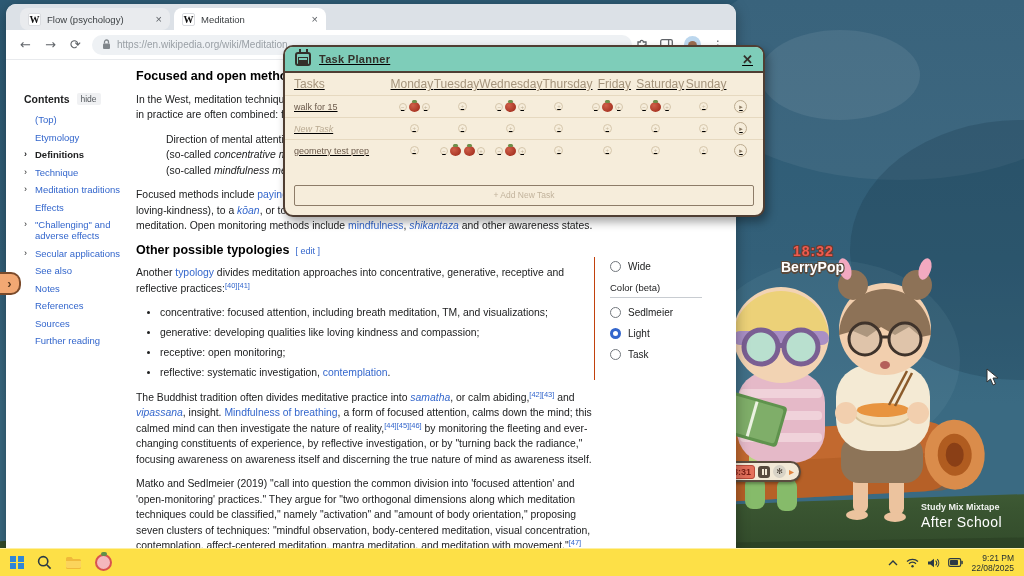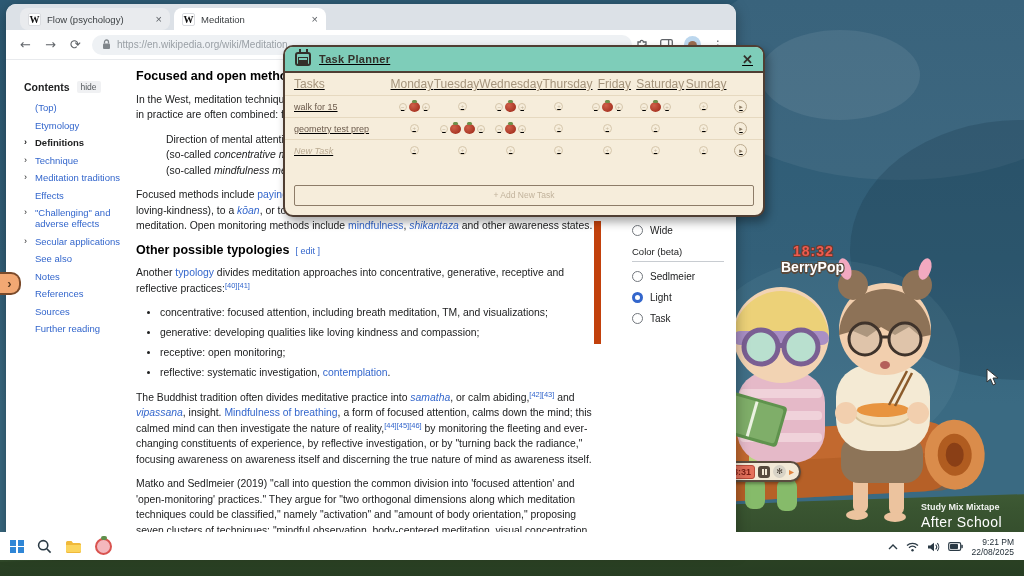--- a/index.html
+++ b/index.html
@@ -60,39 +60,39 @@
   .navic{font-family:"DejaVu Sans",sans-serif;color:#5f6368;font-size:13px;margin-left:14px;}
   .urlbar{position:absolute;left:86px;width:540px;height:20px;background:#eef1f4;border-radius:10px;
     display:flex;align-items:center;gap:6px;padding:0 10px;font-size:10px;color:#9aa0a6;}
   .tb-right{position:absolute;right:12px;display:flex;align-items:center;gap:11px;}
   .avatar{width:17px;height:17px;border-radius:50%;background:#bcd7ee;position:relative;overflow:hidden;}
   .avatar::after{content:"";position:absolute;left:4px;top:5px;width:9px;height:9px;border-radius:50%;background:#9a6b4f;}
   .kebab{color:#5f6368;font-size:12px;font-family:"DejaVu Sans",sans-serif;}
 
   
   .wiki{position:absolute;left:0;right:0;top:57px;bottom:0;background:#fff;display:flex;overflow:hidden;}
-  .toc{width:130px;flex:none;padding:20px 0 0 18px;font-size:9.5px;}
+  .toc{width:130px;flex:none;padding:32px 0 0 18px;font-size:9.5px;}
   .toc-head{display:flex;align-items:center;gap:7px;margin-bottom:9px;}
   .toc-title{font-weight:bold;font-size:10.5px;color:#202122;}
   .toc-hide{font-size:8.5px;color:#54595d;background:#f0f1f3;padding:1px 4px;border-radius:2px;}
   .toc-item{position:relative;color:#3366cc;margin-bottom:6.5px;line-height:11px;padding-left:11px;}
   .toc-item .chev{position:absolute;left:0;top:0;color:#202122;font-size:9px;}
   .toc-item.bold{color:#202122;font-weight:bold;}
   .article{width:458px;flex:none;padding-top:2px;font-size:10.4px;line-height:15.5px;color:#202122;}
   .article .h{font-weight:bold;font-size:12.5px;margin:6px 0 6px 0;color:#000;}
   .article .h .edit{font-weight:normal;font-size:9px;color:#3366cc;margin-left:6px;}
   .article .p{margin:0 0 9px 0;}
   .article .quote{margin:0 0 9px 30px;}
   .article ul{margin:0 0 9px 0;padding-left:24px;}
   .article li{margin-bottom:4.5px;}
   .lnk{color:#3366cc;}
   .it{font-style:italic;}
   .ref{color:#3366cc;font-size:7.5px;vertical-align:super;line-height:0;}
   .appearance{flex:1;padding-top:160px;}
-  .app-inner{border-left:7px solid #c2410c;padding:4px 0 10px 31px;}
+  .app-inner{border-left:1px solid #c2410c;padding:4px 0 10px 15px;margin-top:36px;}
   .radio-row{display:flex;align-items:center;gap:7px;font-size:10px;color:#202122;margin-bottom:10px;}
   .radio{width:11px;height:11px;border:1px solid #72777d;border-radius:50%;background:#fff;flex:none;}
   .radio.checked{border:3.5px solid #36c;}
   .app-label{font-size:9.5px;color:#202122;margin:8px 0 4px 0;}
   .app-div{border-bottom:1px solid #c8ccd1;width:92px;margin-bottom:9px;}
 
   
   .pull-handle{position:absolute;left:0;top:272px;width:21px;height:23px;background:#f2a873;
     border:2px solid #7a4a2a;border-left:none;border-radius:0 10px 10px 0;
     color:#5a3a20;font-weight:bold;font-size:13px;line-height:19px;text-align:center;z-index:4;}
@@ -122,21 +122,21 @@
   .tp-add{position:absolute;left:9px;right:9px;bottom:9px;height:21px;border:1.5px solid #8d7c68;border-radius:2px;
     text-align:center;font-size:8.5px;color:#c2b39c;line-height:18px;background:transparent;}
 
   
   .cal{width:16px;height:14px;border:2px solid #33302a;border-radius:3px;position:relative;flex:none;}
   .cal::before{content:"";position:absolute;left:2px;top:-5px;width:2px;height:4px;background:#33302a;box-shadow:7px 0 0 #33302a;}
   .cal::after{content:"";position:absolute;left:2px;top:4px;width:8px;height:2px;
     box-shadow:0 0 0 1px #33302a,0 3px 0 1px #33302a;}
 
   
-  .taskbar{position:absolute;left:0;right:0;bottom:16px;height:28px;background:#ffffff;z-index:9;
+  .taskbar{position:absolute;left:0;right:0;bottom:0;height:28px;background:#fde047;z-index:9;
     display:flex;align-items:center;border-top:1px solid rgba(255,255,255,.5);}
   .tb-left{display:flex;align-items:center;gap:13px;margin-left:10px;}
   .winlogo{width:14px;height:14px;display:grid;grid-template-columns:6px 6px;grid-template-rows:6px 6px;gap:1.5px;}
   .winlogo i{background:#2f86d6;display:block;}
   .appicon-tomato{width:17px;height:17px;border-radius:50%;background:#f4b7bd;border:2px solid #d9534f;position:relative;}
   .appicon-tomato::before{content:"";position:absolute;left:4px;top:-4px;width:6px;height:4px;background:#5f8f4a;border-radius:2px;}
   .tb-tray{margin-left:auto;display:flex;align-items:center;gap:8px;margin-right:10px;}
   .tray-clock{font-size:8.5px;color:#1e2a33;text-align:right;line-height:10px;}
 
   svg{display:block;}
@@ -382,59 +382,59 @@
           <span class="step">−</span>
           <span class="tomato"></span>
           <span class="step">+</span>
         </div>
         <div class="cell">
           <span class="dot">+</span>
         </div>
         <span class="actbtn">▸</span>
       </div>
       <div class="tp-row">
+        <div class="tp-name ph">New Task</div>
+        <div class="cell">
+          <span class="dot">+</span>
+        </div>
+        <div class="cell">
+          <span class="dot">+</span>
+        </div>
+        <div class="cell">
+          <span class="dot">+</span>
+        </div>
+        <div class="cell">
+          <span class="dot">+</span>
+        </div>
+        <div class="cell">
+          <span class="dot">+</span>
+        </div>
+        <div class="cell">
+          <span class="dot">+</span>
+        </div>
+        <div class="cell">
+          <span class="dot">+</span>
+        </div>
+        <span class="actbtn">▸</span>
+      </div>
+      <div class="tp-row">
         <div class="tp-name">geometry test prep</div>
         <div class="cell">
           <span class="dot">+</span>
         </div>
         <div class="cell">
           <span class="step">−</span>
           <span class="tomato"></span>
           <span class="tomato"></span>
           <span class="step">+</span>
         </div>
         <div class="cell">
           <span class="step">−</span>
           <span class="tomato"></span>
           <span class="step">+</span>
-        </div>
-        <div class="cell">
-          <span class="dot">+</span>
-        </div>
-        <div class="cell">
-          <span class="dot">+</span>
-        </div>
-        <div class="cell">
-          <span class="dot">+</span>
-        </div>
-        <div class="cell">
-          <span class="dot">+</span>
-        </div>
-        <span class="actbtn">▸</span>
-      </div>
-      <div class="tp-row">
-        <div class="tp-name ph">New Task</div>
-        <div class="cell">
-          <span class="dot">+</span>
-        </div>
-        <div class="cell">
-          <span class="dot">+</span>
-        </div>
-        <div class="cell">
-          <span class="dot">+</span>
         </div>
         <div class="cell">
           <span class="dot">+</span>
         </div>
         <div class="cell">
           <span class="dot">+</span>
         </div>
         <div class="cell">
           <span class="dot">+</span>
         </div>

